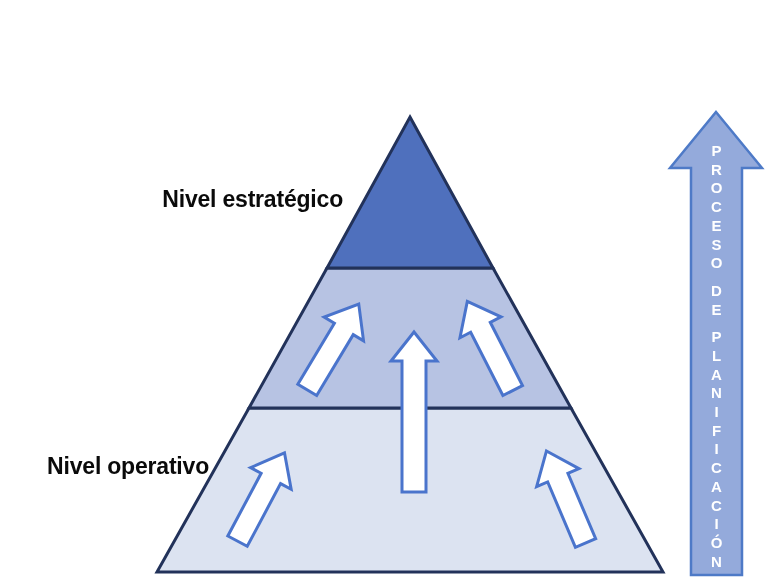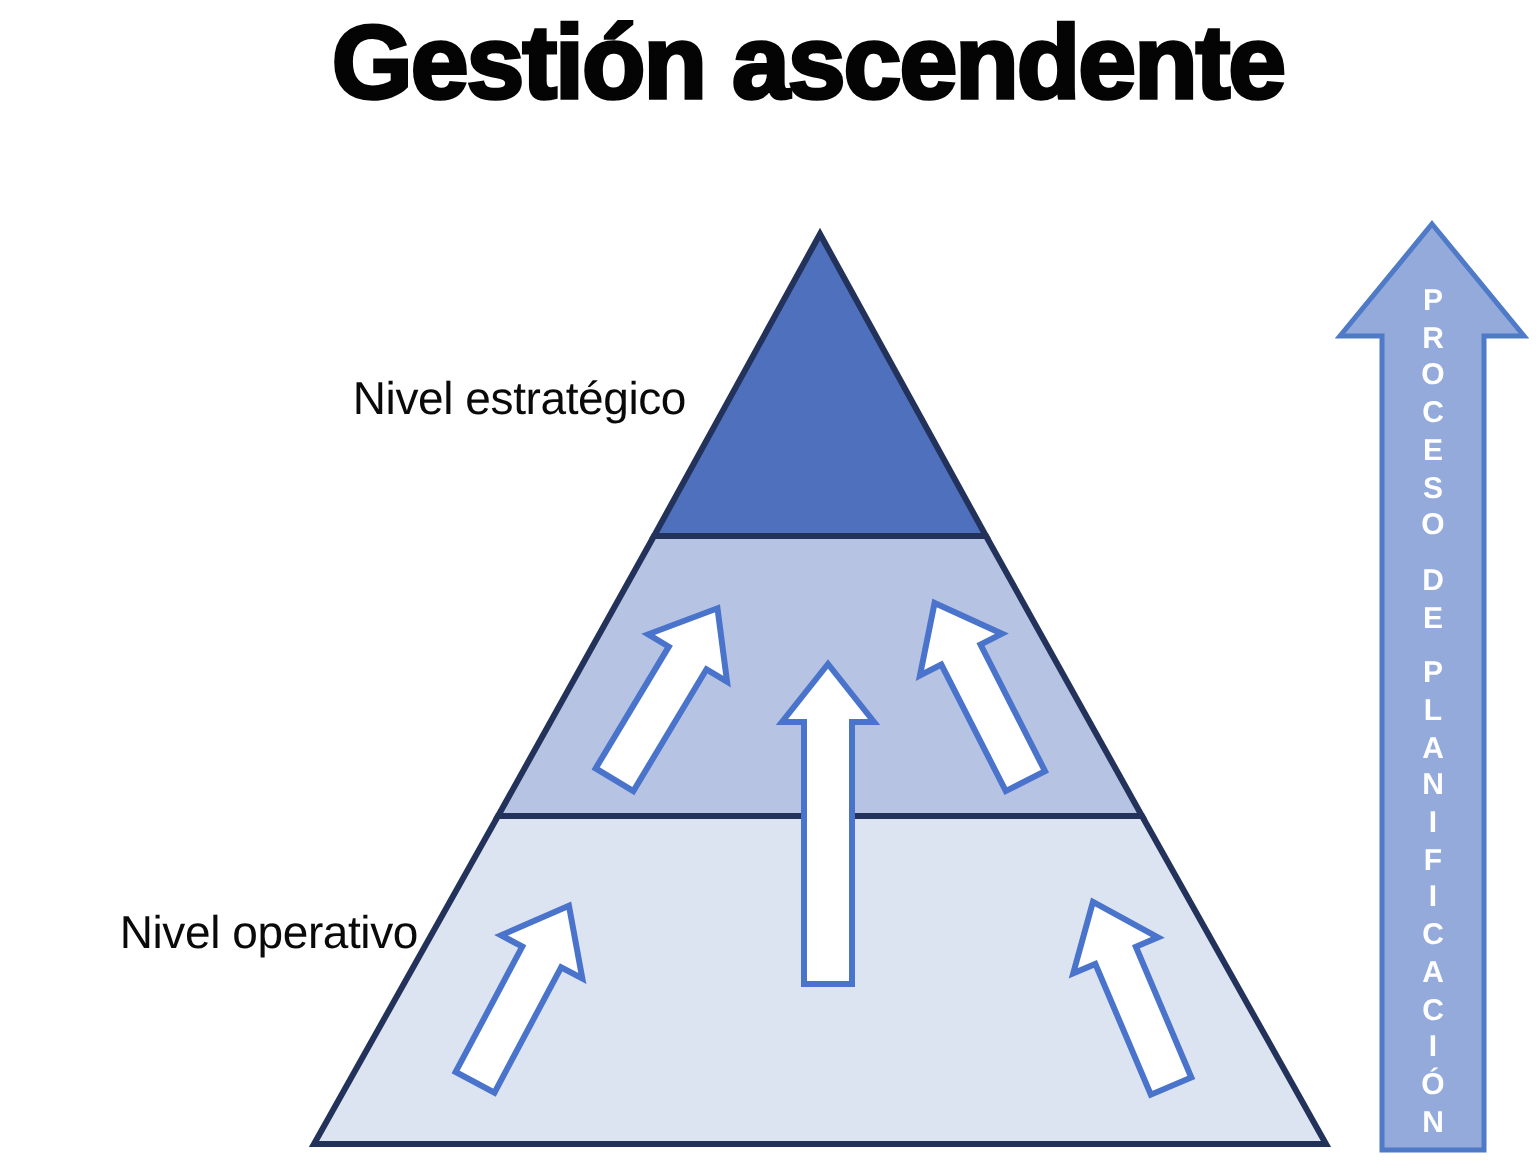--- a/index.html
+++ b/index.html
@@ -17,21 +17,21 @@
     text-align:center;
     font-size:52px;
     font-weight:700;
     letter-spacing:-1px;
     color:#040404;
     -webkit-text-stroke:1.8px #040404;
   }
   .lvl-label{
     position:absolute;
     font-size:23px;
-    font-weight:400;
+    font-weight:700;
     color:#0a0a0a;
     letter-spacing:-0.2px;
     white-space:nowrap;
     text-align:left;
   }
   .lbl-estrategico{top:186px;right:425px;}
   .lbl-coordinacion{top:305px;right:501px;}
   .lbl-operativo{top:453px;right:559px;}
   svg.graphic{position:absolute;inset:0;}
   .vtext{
@@ -47,21 +47,20 @@
     font-weight:700;
     line-height:1;
   }
   .vgap{height:5px;}
 </style>
 </head>
 <body>
 
 <div class="stage">
 
-  <h1 class="title">Gestión ascendente</h1>
 
   <div class="lvl-label lbl-estrategico">Nivel estratégico</div>
   <div class="lvl-label lbl-operativo">Nivel operativo</div>
 
   <svg class="graphic" width="768" height="581" viewBox="0 0 768 581">
 
     <polygon points="249,408 571,408 663,572 157,572" stroke-width="3" stroke-linejoin="miter" fill="#dce3f1" stroke="#22325a"></polygon>
     <polygon points="327,268 493,268 571,408 249,408" stroke-width="3" stroke-linejoin="miter" fill="#b7c3e3" stroke="#22325a"></polygon>
     <polygon points="410,117 493,268 327,268" stroke-width="3" stroke-linejoin="miter" fill="#4f70bd" stroke="#22325a"></polygon>
 

